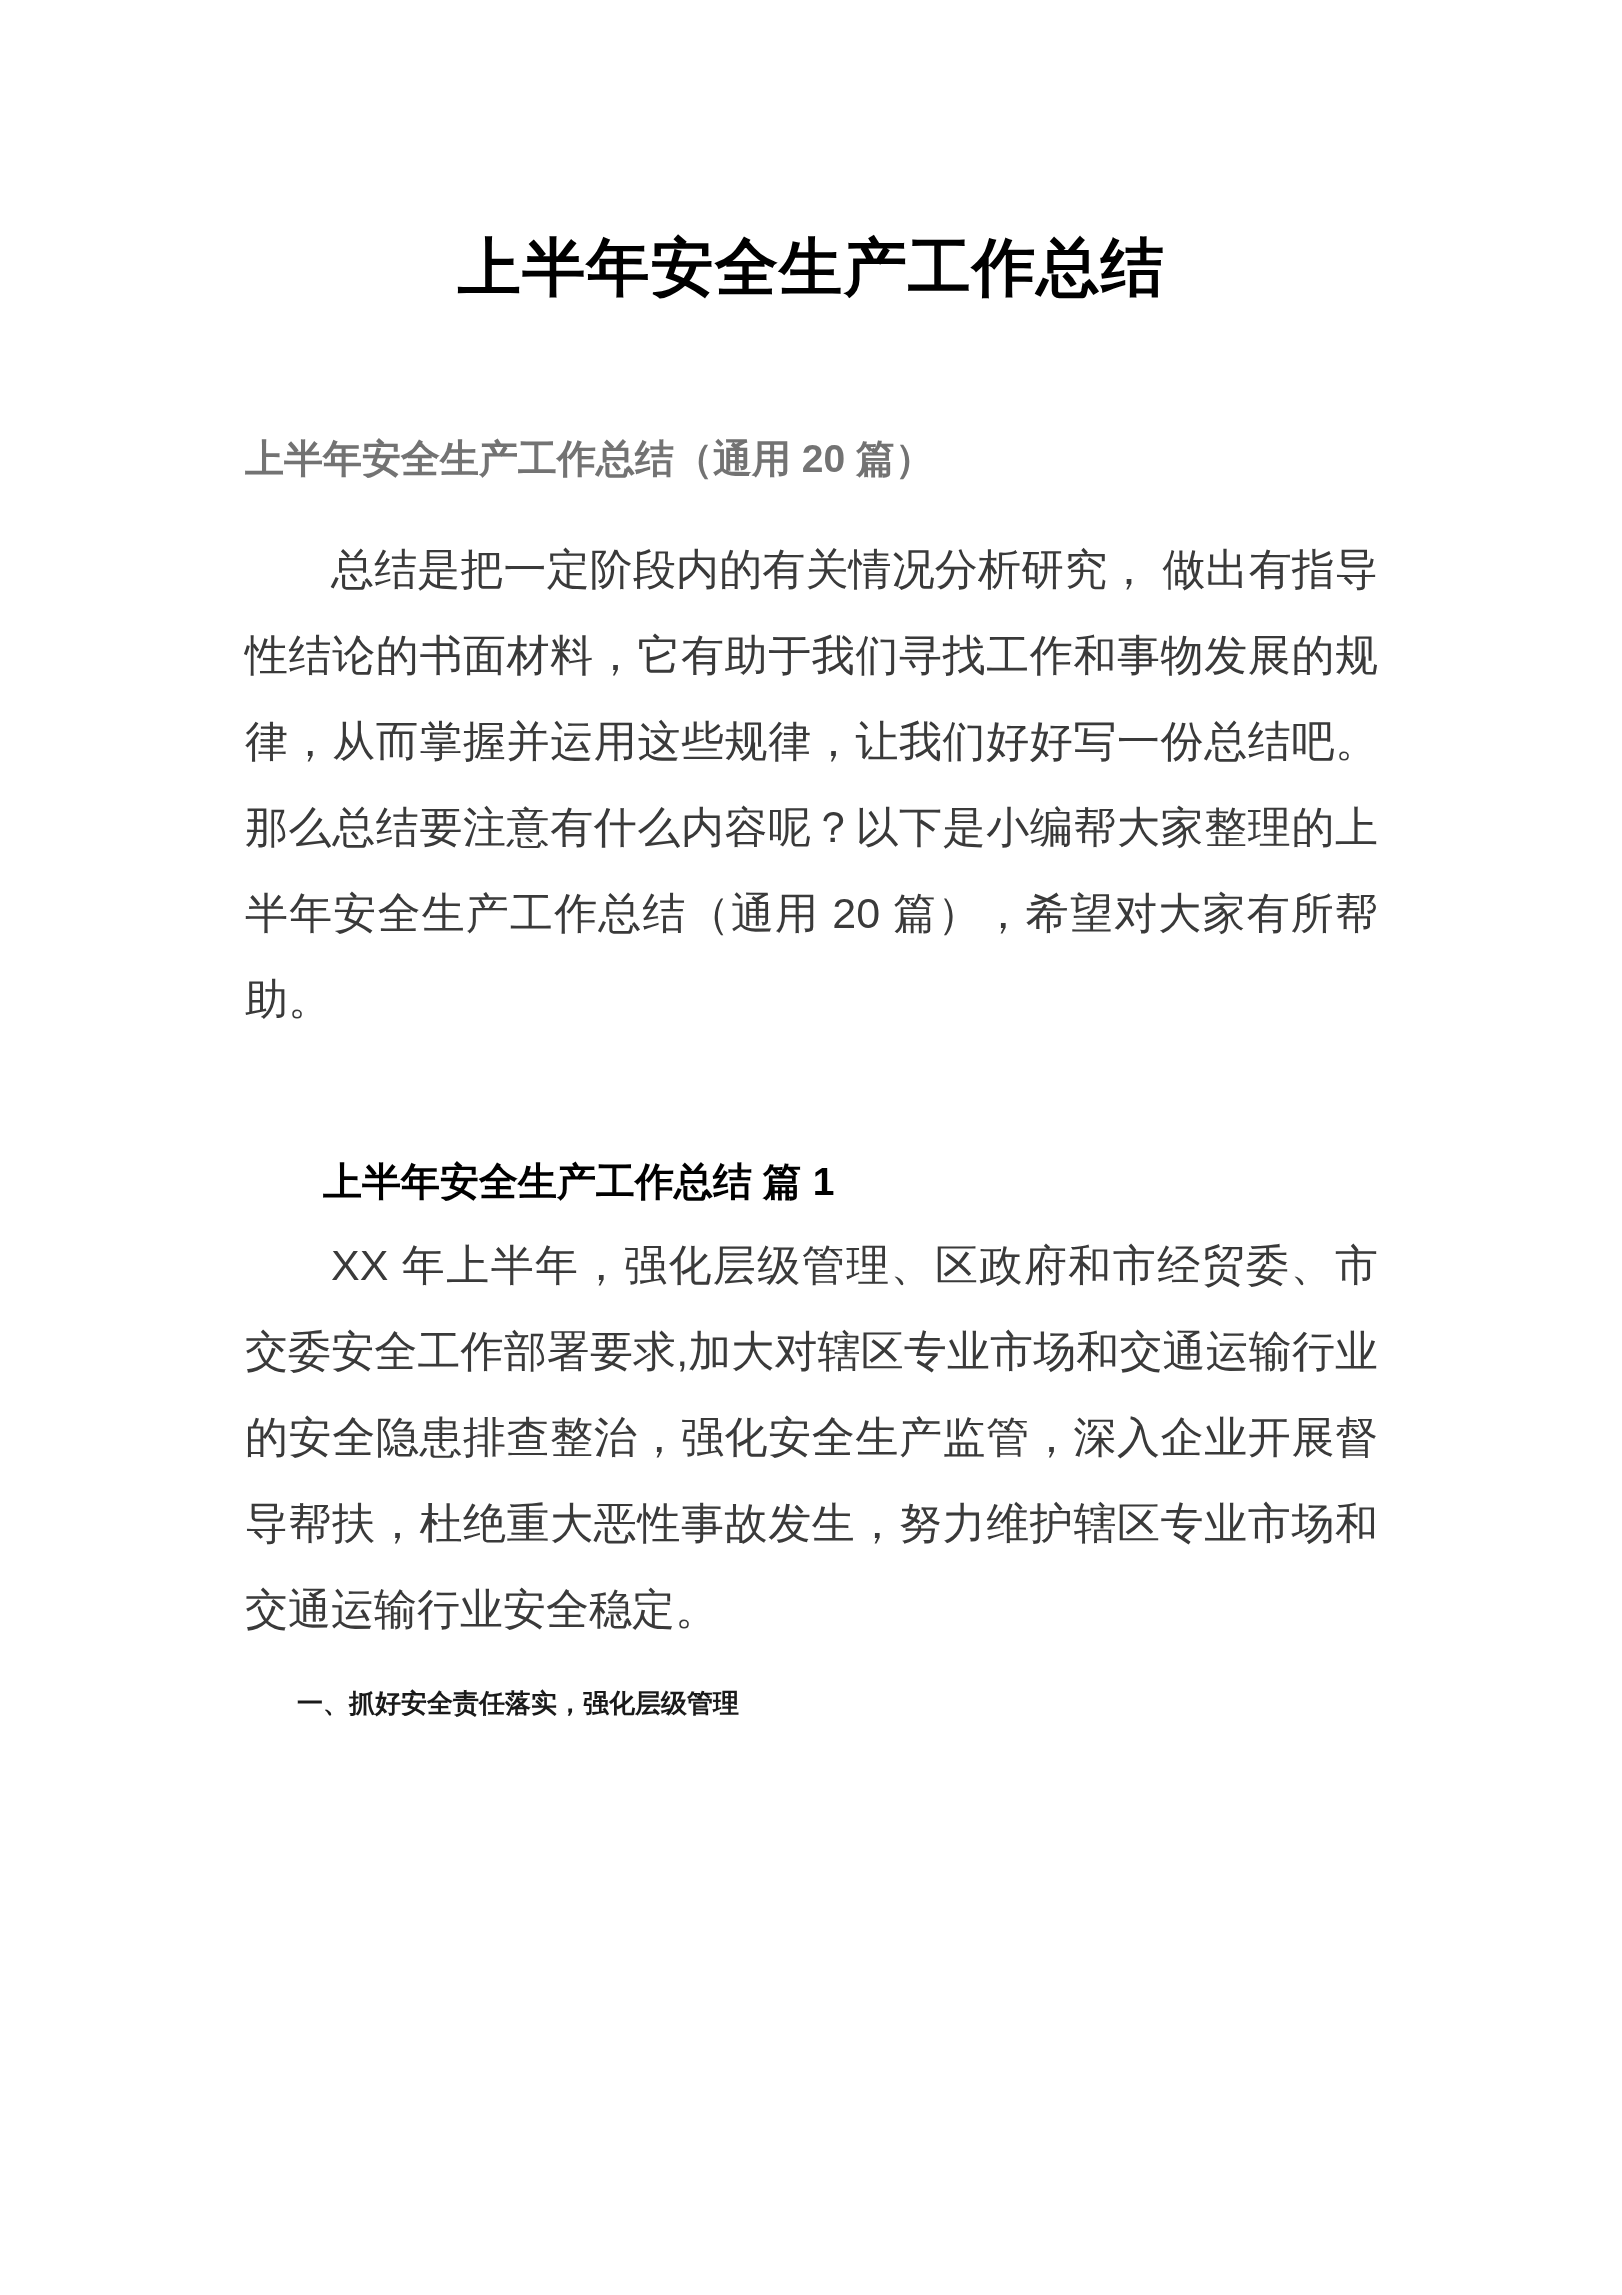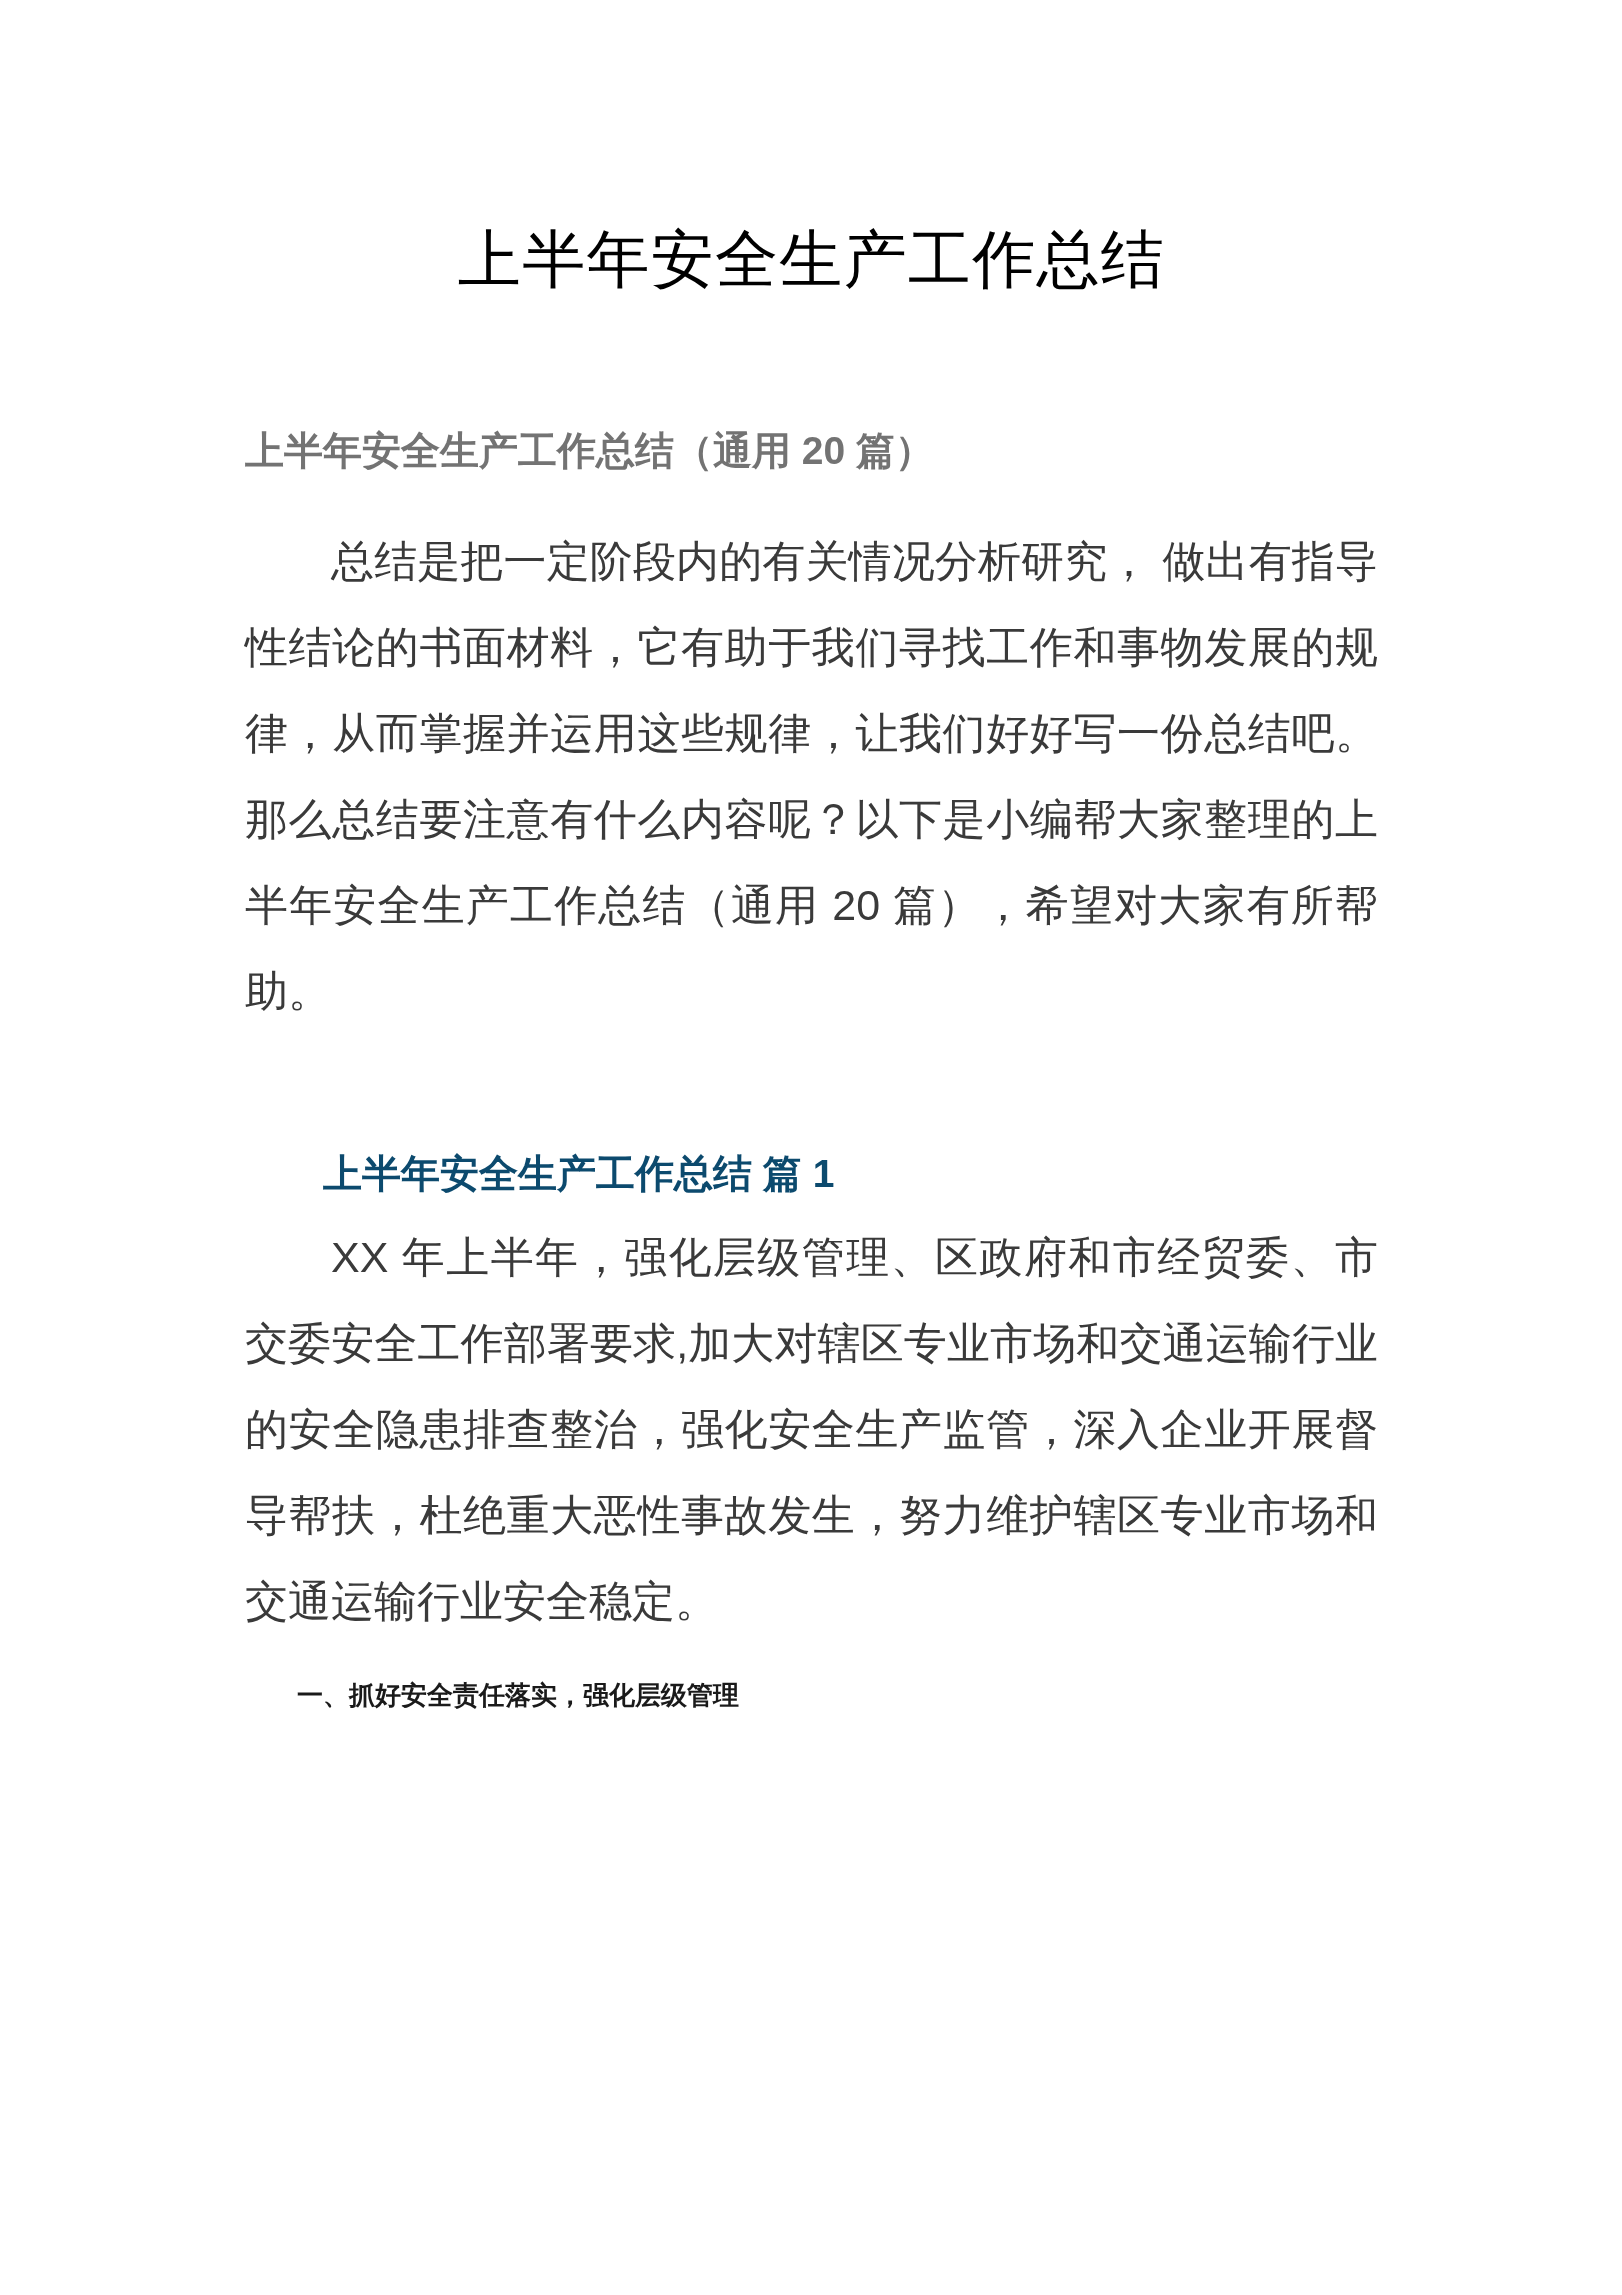--- a/index.html
+++ b/index.html
@@ -12,47 +12,47 @@
     width: 1623px;
     height: 2295px;
     background: #ffffff;
     overflow: hidden;
     font-family: "Liberation Sans", "DejaVu Sans", sans-serif;
     box-sizing: border-box;
     padding: 209px 245px 0 245px;
   }
   .doc-title {
     font-size: 63px;
-    font-weight: normal;
+    font-weight: bold;
     color: #000000;
     text-align: center;
     line-height: 85px;
     letter-spacing: 1.3px;
-    margin: 8px;
+    margin: 16px;
   }
   .doc-subtitle {
     font-size: 39px;
     font-weight: bold;
     color: #737373;
     line-height: 50px;
     margin-top: 124px;
     text-align: left;
   }
   .body-para {
     font-size: 43px;
     color: #3a3a3a;
     line-height: 86px;
     text-align: justify;
     text-indent: 2em;
     margin-top: 42px;
   }
   .red-heading {
     font-size: 39px;
     font-weight: bold;
-    color: #0c4a6e;
+    color: #000000;
     line-height: 59px;
     text-indent: 2em;
     margin-top: 110px;
   }
   .para-after-red {
     margin-top: 10.5px;
   }
   .black-sub-heading {
     font-size: 26px;
     font-weight: bold;

